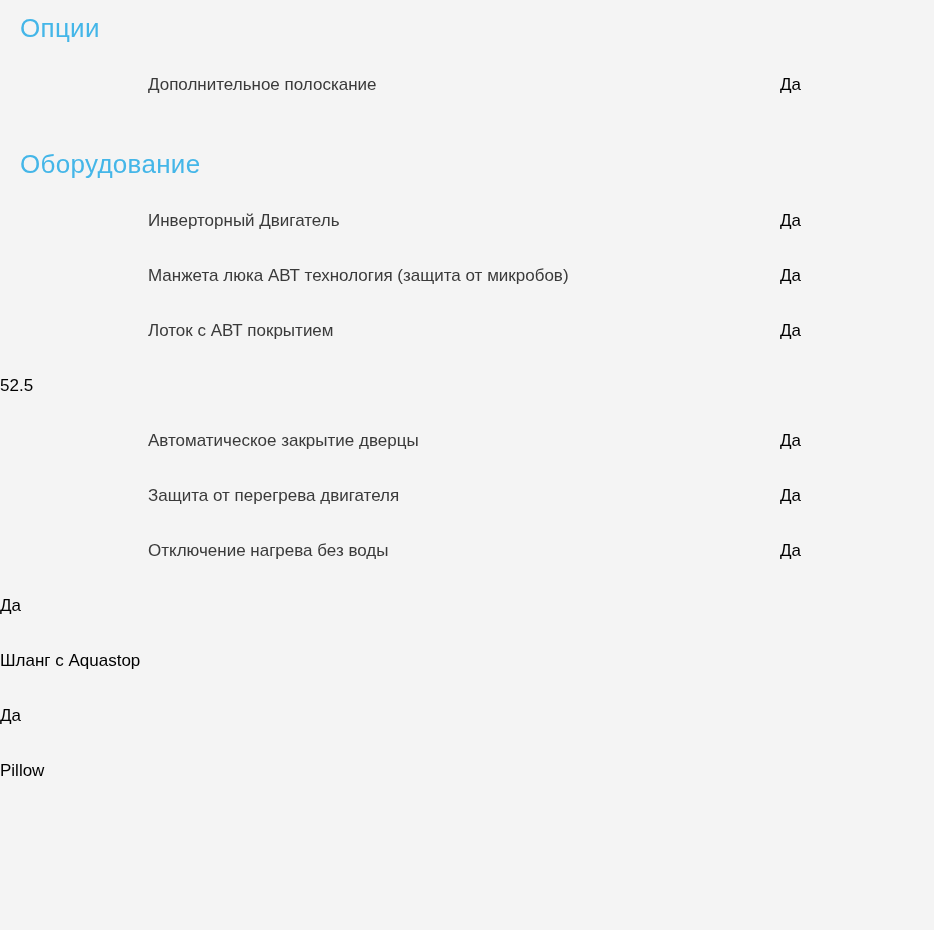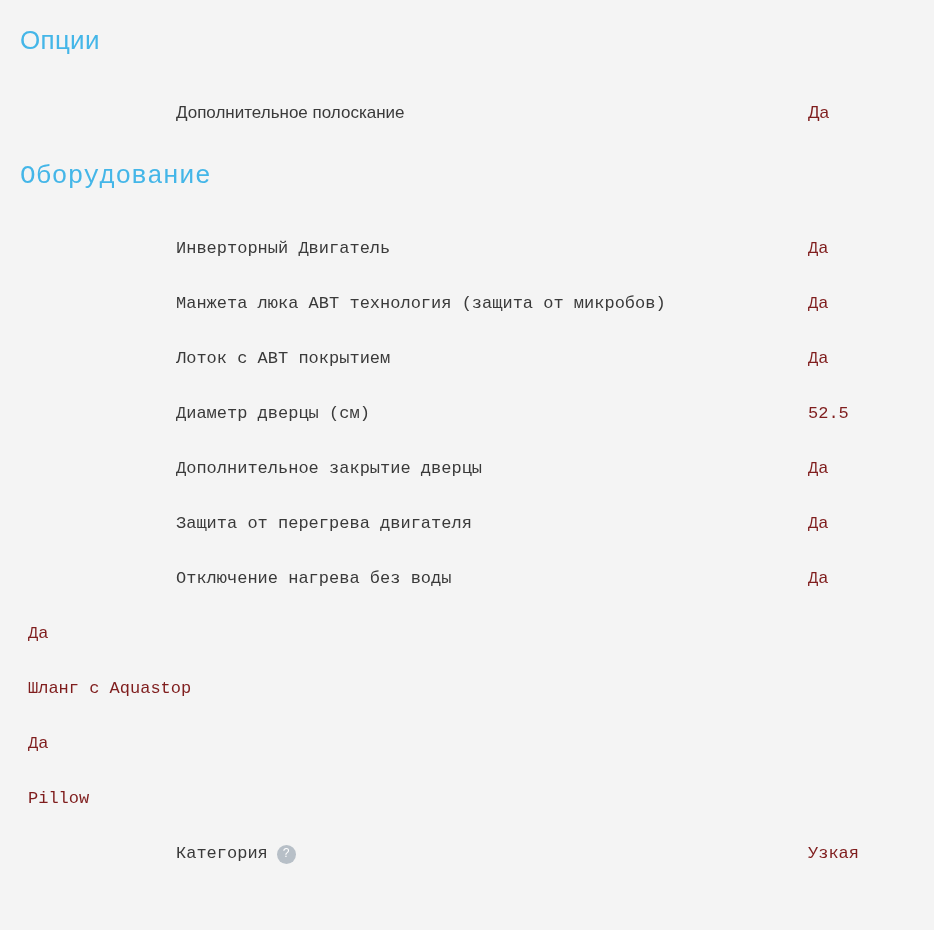--- a/index.html
+++ b/index.html
@@ -8,56 +8,54 @@
   }
   body {
     width: 934px;
     height: 930px;
     background: #f4f4f4;
     font-family: "Liberation Sans", sans-serif;
     color: #3a3a3a;
     overflow: hidden;
   }
   .page {
-    padding-top: 24px;
+    padding-top: 12px;
     box-sizing: border-box;
   }
   .section + .section {
     margin-top: 36px;
-    font-family: Liberation Mono, monospace;
   }
   .section-title {
     margin: 0 0 13px 20px;
     font-size: 26px;
     line-height: 32px;
     font-weight: 400;
     color: #44b6e8;
     letter-spacing: 0.3px;
   }
   .spec-row {
     height: 55px;
     display: flex;
-    align-items: flex-end;
-    margin-left: 28px;
+    align-items: center;
   }
   .spec-label {
     margin-left: 148px;
     flex: 0 0 632px;
     display: flex;
     align-items: center;
     font-size: 17px;
     line-height: 22px;
     font-weight: 400;
     color: #3a3a3a;
   }
   .spec-value {
     font-size: 17px;
     line-height: 22px;
     font-weight: 400;
-    color: #7f1d1d;
+    color: #000000;
     white-space: nowrap;
   }
   .help-icon {
     width: 19px;
     height: 19px;
     margin-left: 9px;
     border-radius: 50%;
     background: #b7bfc7;
     color: #ffffff;
     font-size: 12px;
@@ -109,31 +107,27 @@
 
   <div class="spec-row">
     <div class="spec-label">
       <span>Лоток с АВТ покрытием</span>
 
     </div>
     <div class="spec-value">Да</div>
   </div>
 
   <div class="spec-row">
-    <div class="spec-label">
-      <span>Диаметр дверцы (см)</span>
-
-    </div>
     <div class="spec-value">52.5</div>
   </div>
 
 
   <div class="spec-row">
     <div class="spec-label">
-      <span>Дополнительное закрытие дверцы</span>
+      <span>Автоматическое закрытие дверцы</span>
 
     </div>
     <div class="spec-value">Да</div>
   </div>
 
   <div class="spec-row">
     <div class="spec-label">
       <span>Защита от перегрева двигателя</span>
 
     </div>
@@ -157,25 +151,16 @@
   </div>
 
   <div class="spec-row">
     <div class="spec-value">Да</div>
   </div>
 
   <div class="spec-row">
     <div class="spec-value">Pillow</div>
   </div>
 
-  <div class="spec-row">
-    <div class="spec-label">
-      <span>Категория</span>
-      <span class="help-icon">
-        <span>?</span>
-      </span>
-    </div>
-    <div class="spec-value">Узкая</div>
-  </div>
 </div>
   </section>
 </div>
 </div>
 
 </body></html>

